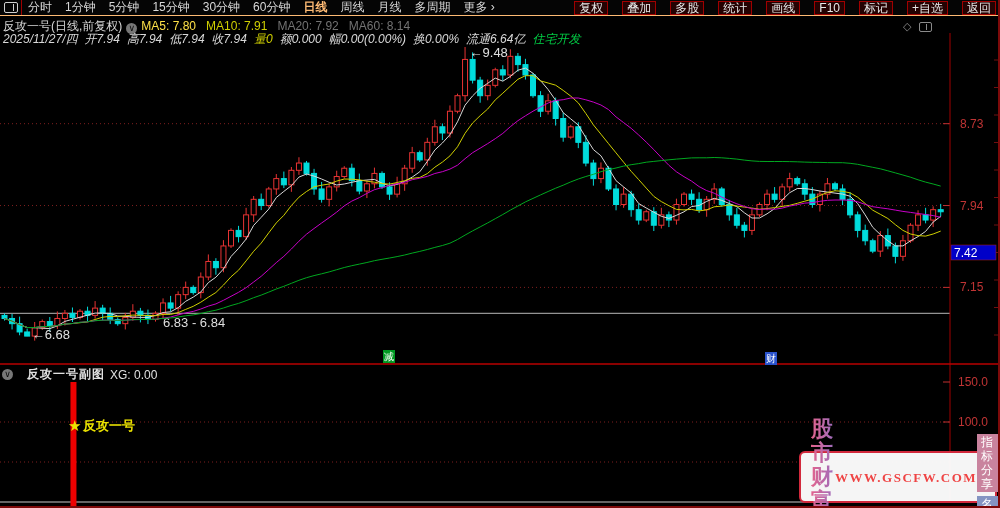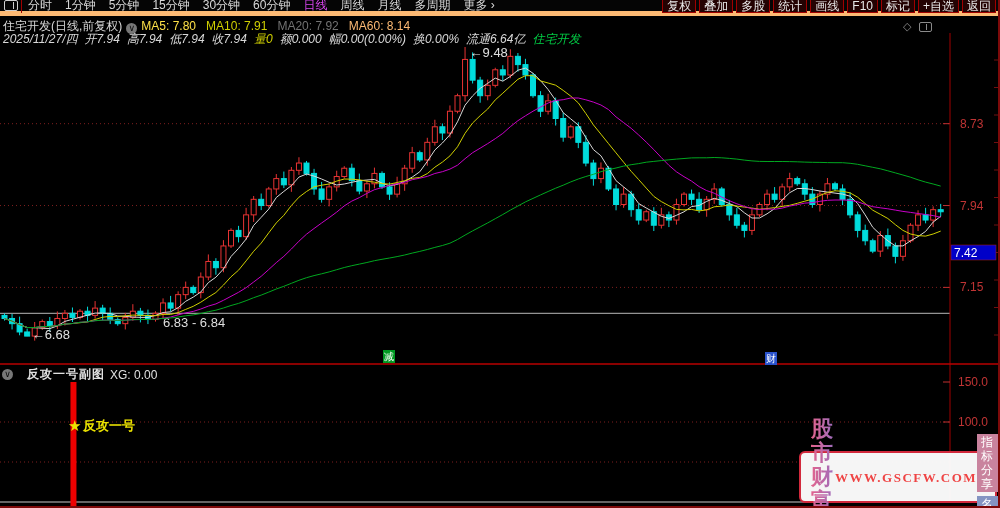--- a/index.html
+++ b/index.html
@@ -2,29 +2,29 @@
 <html><head>
 <meta charset="utf-8">
 <style>
   * { margin:0; padding:0; box-sizing:border-box; }
   body { background:#222; font-family:"Liberation Sans", sans-serif; }
   .screen { position:relative; width:1000px; height:508px; background:#000; overflow:hidden;
             border-right:2px solid #7d0a0a; border-bottom:2px solid #7d0a0a; }
 
   
   .topbar { position:absolute; left:0; top:0; width:1000px; height:16px; background:#050505;
-            border-bottom:5px solid #fdba74; display:flex; align-items:center; }
+            border-bottom:1px solid #fdba74; display:flex; align-items:center; }
   .win-icon { width:14px; height:11px; border:1px solid #cfcfcf; border-radius:2px; margin:0 3px 0 4px;
               position:relative; display:inline-block; }
   .win-icon::after { content:""; position:absolute; top:1px; bottom:1px; right:3px; width:1px; background:#cfcfcf; }
   .tb-sep { width:1px; height:15px; background:#a00000; margin-right:6px; }
   .periods { display:flex; gap:13px; align-items:center; }
   .period { color:#d8d8d8; font-size:12px; cursor:default; white-space:nowrap; }
-  .period.active { color:#d946ef; }
-  .actions { display:flex; gap:3px; margin-left:auto; margin-right:4px; align-items:flex-start; }
+  .period.active { color:#fdba74;font-weight:bold; }
+  .actions { display:flex; gap:14px; margin-left:auto; margin-right:4px; align-items:flex-start; }
   .action-btn { color:#e8e8e8; font-size:12px; line-height:12px; padding:0 4px; height:14px;
                 display:flex; align-items:center; background:#240202; border:1px solid #a00000; white-space:nowrap; }
 
   
   .inforow { position:absolute; left:3px; color:#d8d8d8; font-size:12px; white-space:nowrap; }
   .row2 { top:18px; }
   .row3 { top:31px; }
   .dd-icon { display:inline-block; width:11px; height:11px; border-radius:50%; background:#777;
              color:#0a0a0a; font-size:9px; line-height:10px; text-align:center; vertical-align:-1px; margin:0 4px; }
   .ma-label { margin-right:10px; }
@@ -90,21 +90,21 @@
         <span class="action-btn">统计</span>
         <span class="action-btn">画线</span>
         <span class="action-btn">F10</span>
         <span class="action-btn">标记</span>
         <span class="action-btn">+自选</span>
         <span class="action-btn">返回</span>
       </div>
   </div>
 
   <div class="inforow row2">
-    <span>住宅开发(日线,前复权)</span><span class="dd-icon">∨</span><span id="ma-labels"><span class="ma-label" style="color: #fde047;">MA5: 7.80</span><span class="ma-label" style="color: rgb(207, 207, 0); margin-top: 11px;">MA10: 7.91</span><span class="ma-label" style="color: #737373;">MA20: 7.92</span><span class="ma-label" style="color: #fdba74;">MA60: 8.14</span></span>
+    <span>反攻一号(日线,前复权)</span><span class="dd-icon">∨</span><span id="ma-labels"><span class="ma-label" style="color: #fde047;">MA5: 7.80</span><span class="ma-label" style="color: rgb(207, 207, 0); margin-top: 11px;">MA10: 7.91</span><span class="ma-label" style="color: #737373;">MA20: 7.92</span><span class="ma-label" style="color: #737373;">MA60: 8.14</span></span>
   </div>
   <div class="row2-icons">
     <span>◇</span>
     <span class="split-sq"></span>
   </div>
 
   <div class="inforow row3">
     <span class="f-seg">2025/11/27/四</span><span id="fields"><span class="f-seg" style="color: rgb(216, 216, 216);">开7.94</span><span class="f-seg" style="color: rgb(216, 216, 216);">高7.94</span><span class="f-seg" style="color: rgb(216, 216, 216);">低7.94</span><span class="f-seg" style="color: rgb(216, 216, 216);">收7.94</span><span class="f-seg" style="color: rgb(207, 207, 0);">量0</span><span class="f-seg" style="color: rgb(216, 216, 216);">额0.000</span><span class="f-seg" style="color: rgb(216, 216, 216);">幅0.00(0.00%)</span><span class="f-seg" style="color: rgb(216, 216, 216);">换0.00%</span><span class="f-seg" style="color: rgb(216, 216, 216);">流通6.64亿</span><span class="f-seg" style="color: rgb(0, 204, 68);">住宅开发</span></span>
   </div>
 

